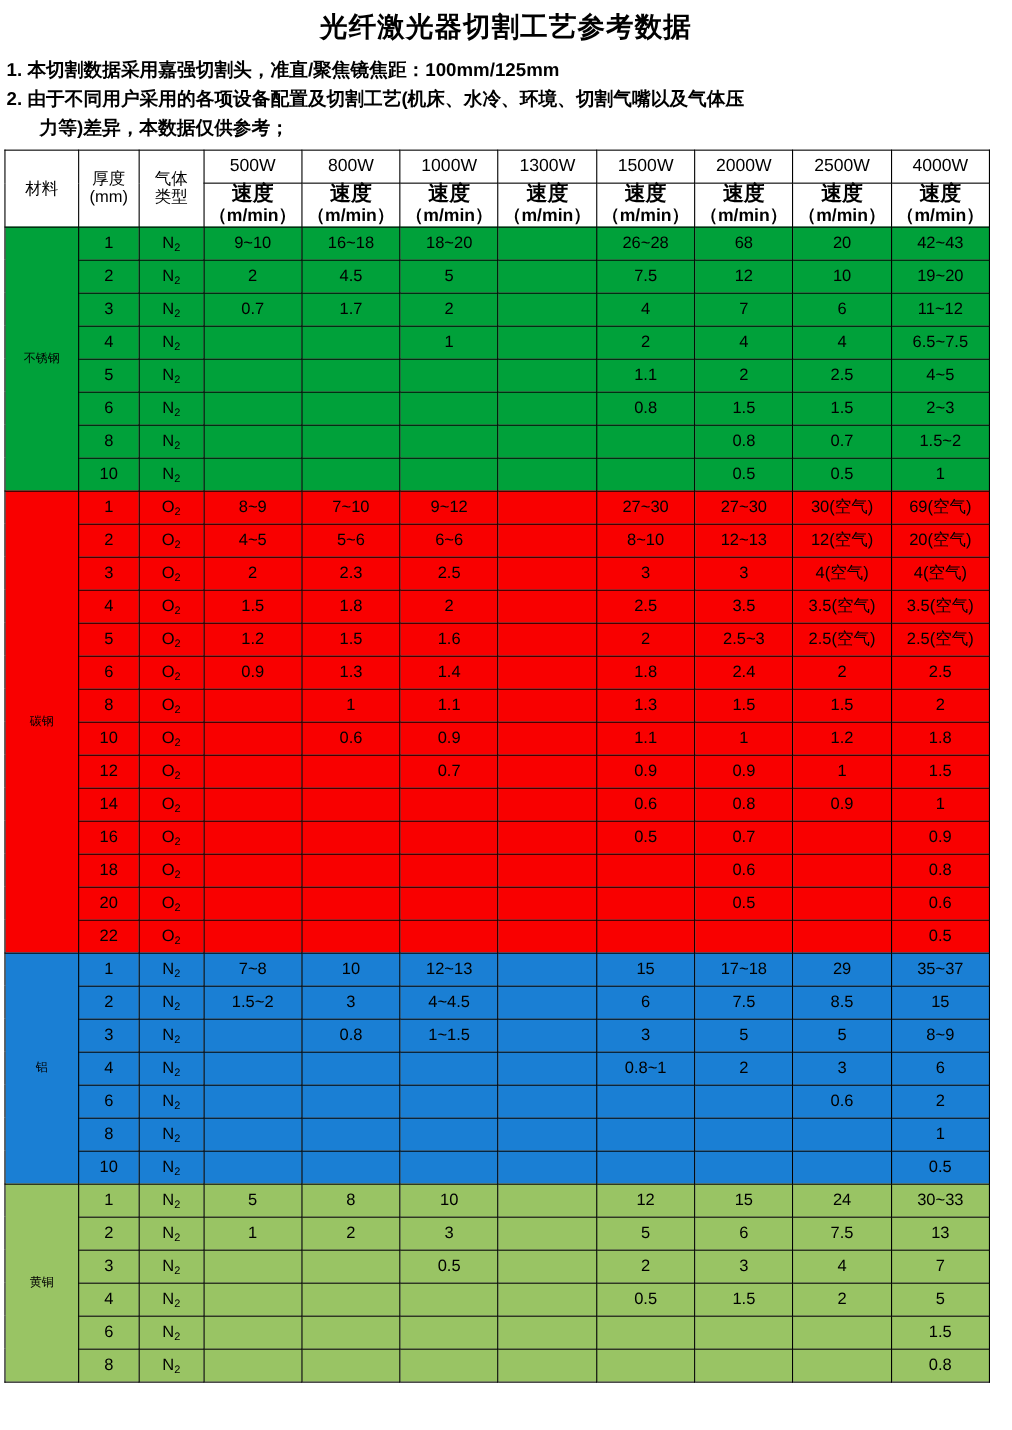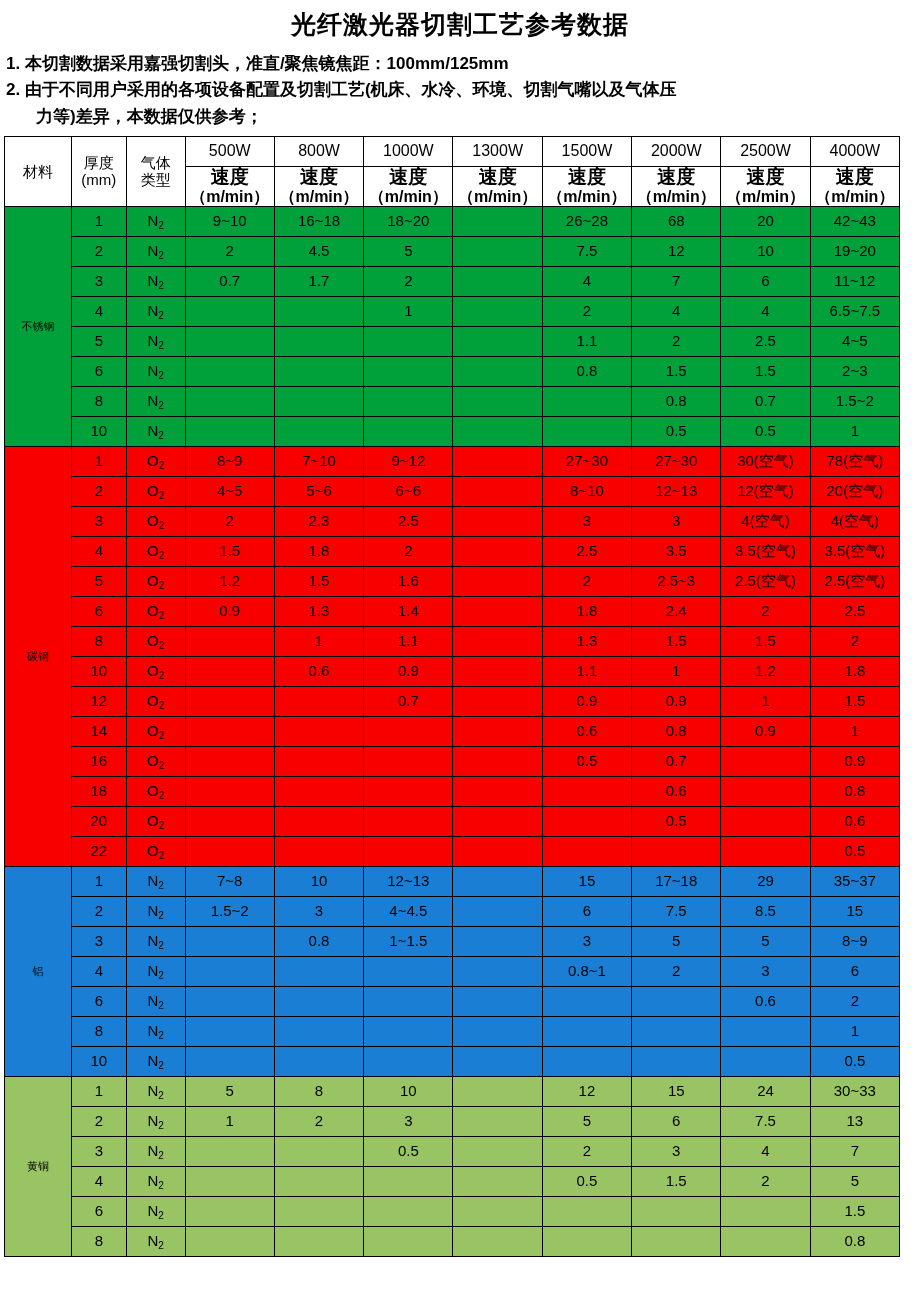--- a/index.html
+++ b/index.html
@@ -251,21 +251,21 @@
           <td class="mat" rowspan="14">碳钢</td>
           <td>1</td>
           <td>O<sub>2</sub></td>
           <td>8~9</td>
           <td>7~10</td>
           <td>9~12</td>
           <td></td>
           <td>27~30</td>
           <td>27~30</td>
           <td>30(空气)</td>
-          <td>78(空气)</td>
+          <td>69(空气)</td>
         </tr>
         <tr class="grp-carbon">
           <td>2</td>
           <td>O<sub>2</sub></td>
           <td>4~5</td>
           <td>5~6</td>
           <td>6~6</td>
           <td></td>
           <td>8~10</td>
           <td>12~13</td>

